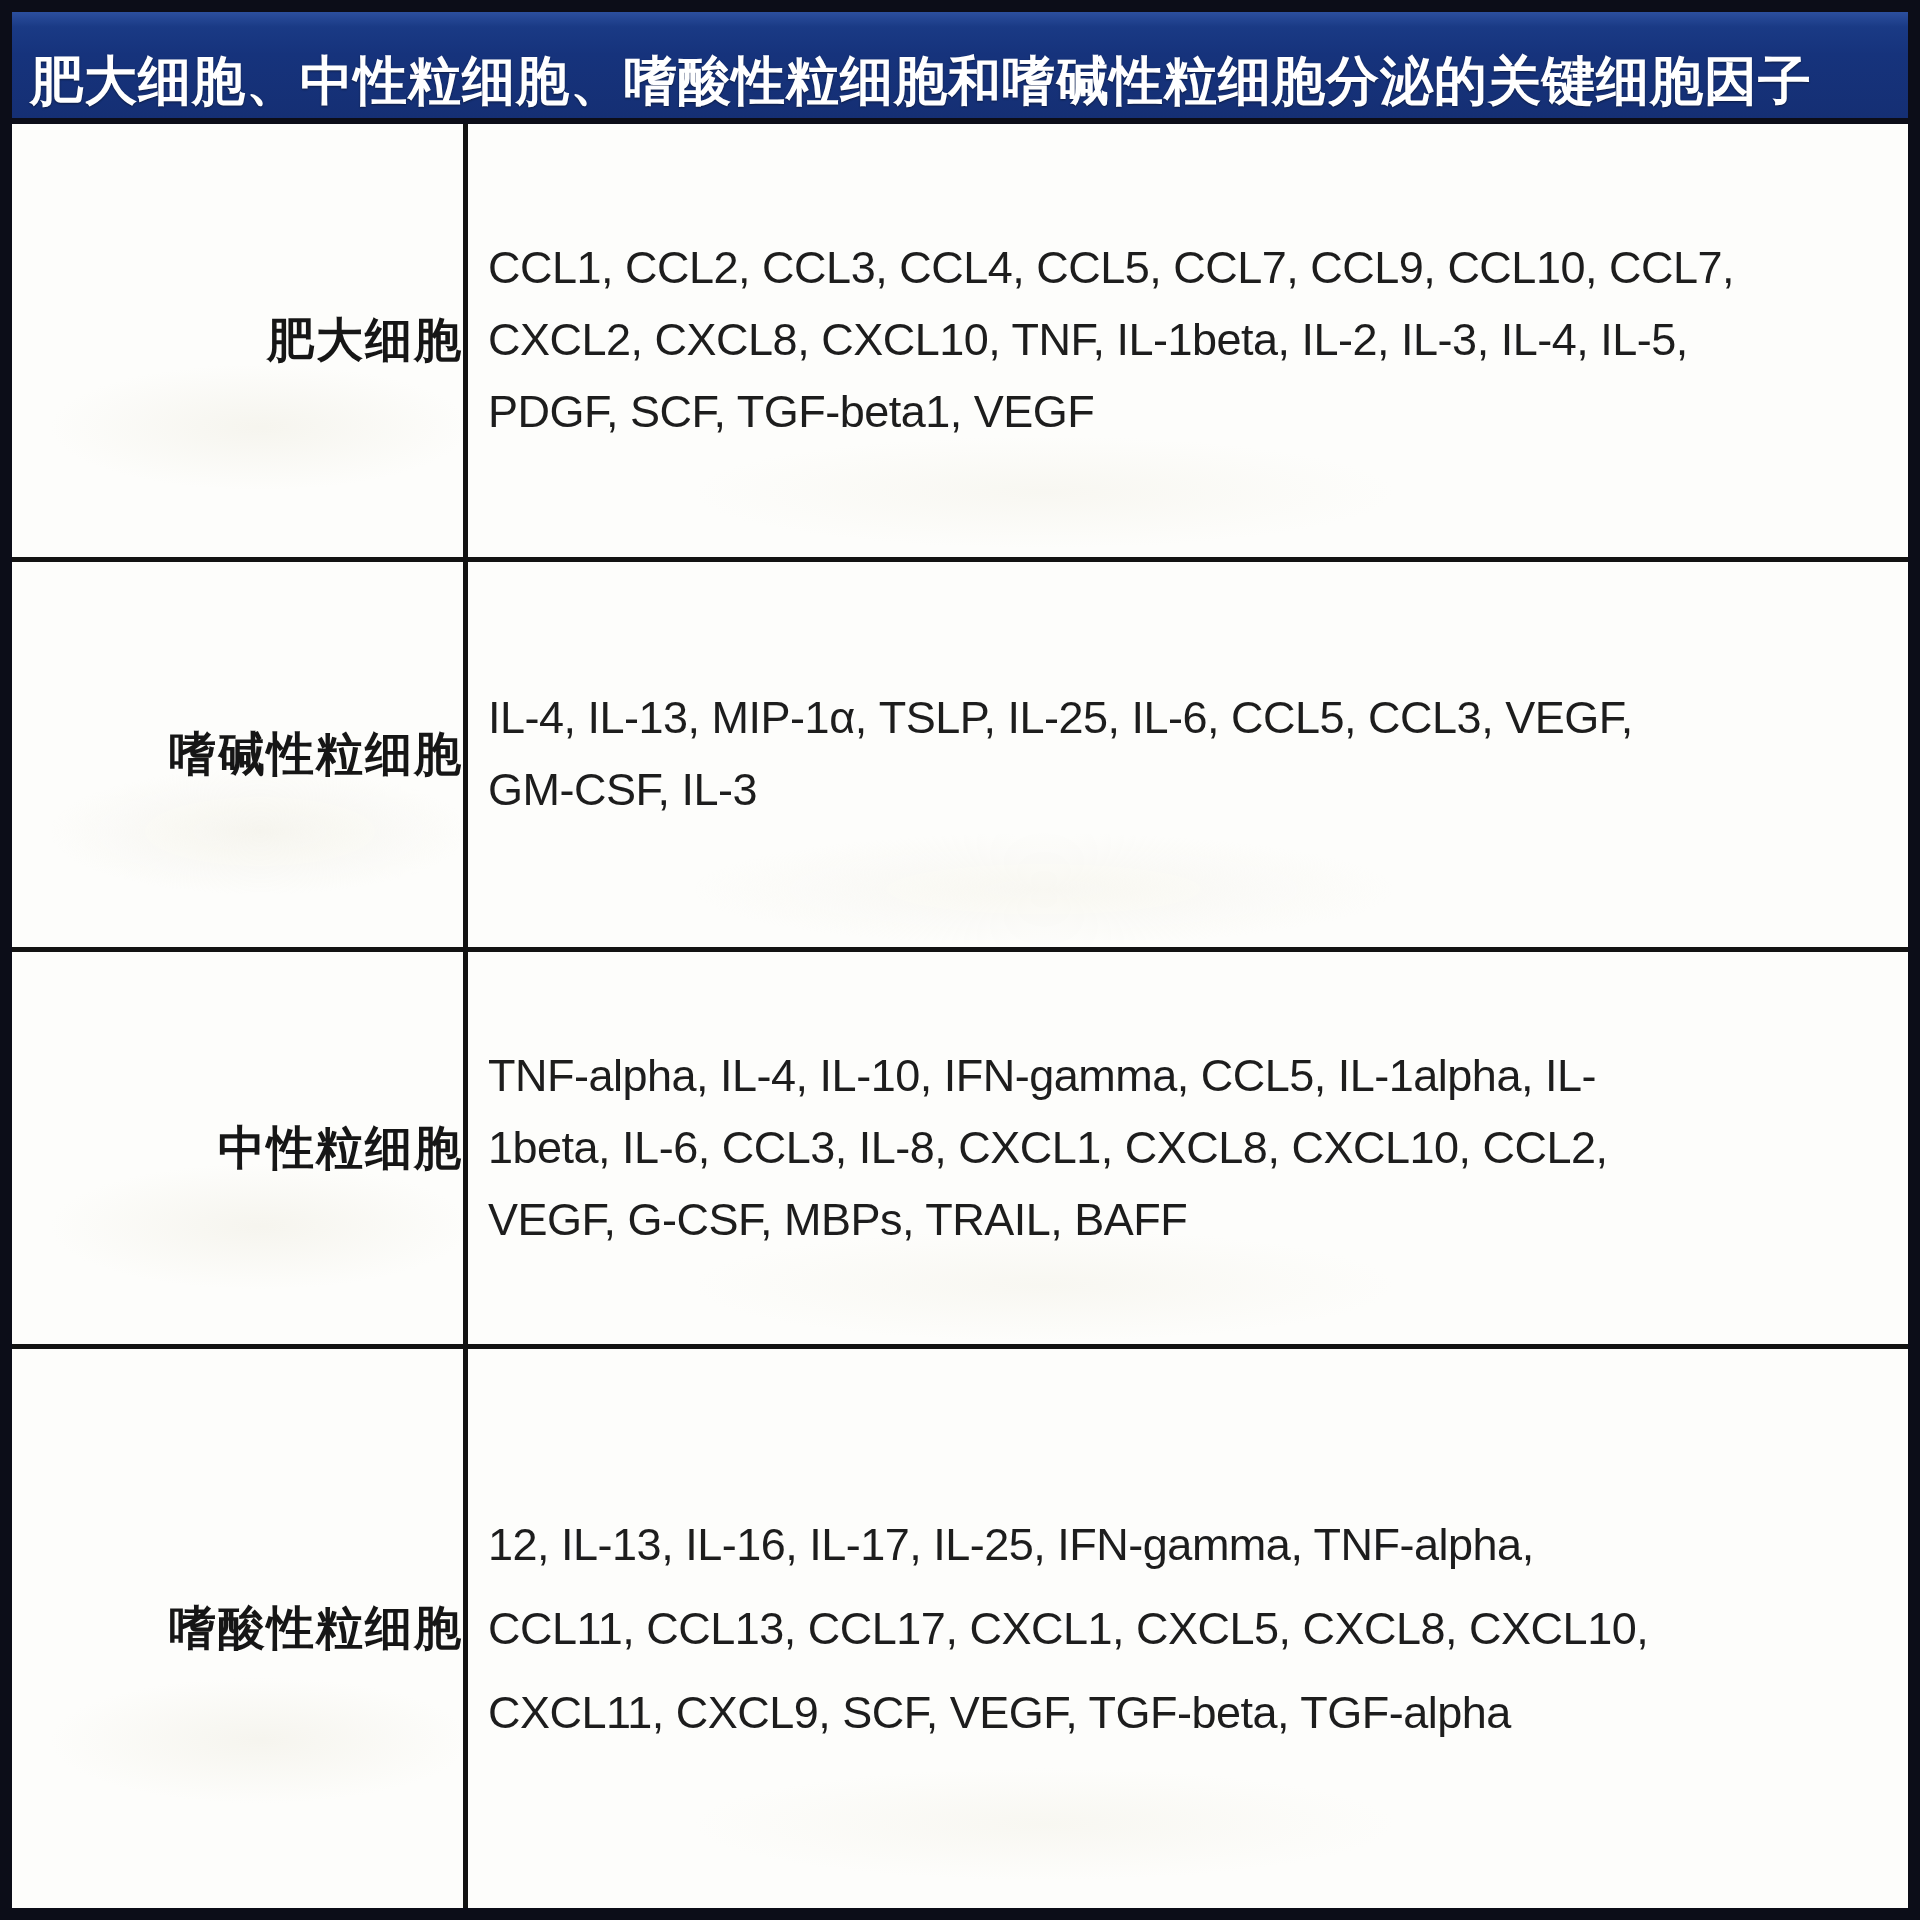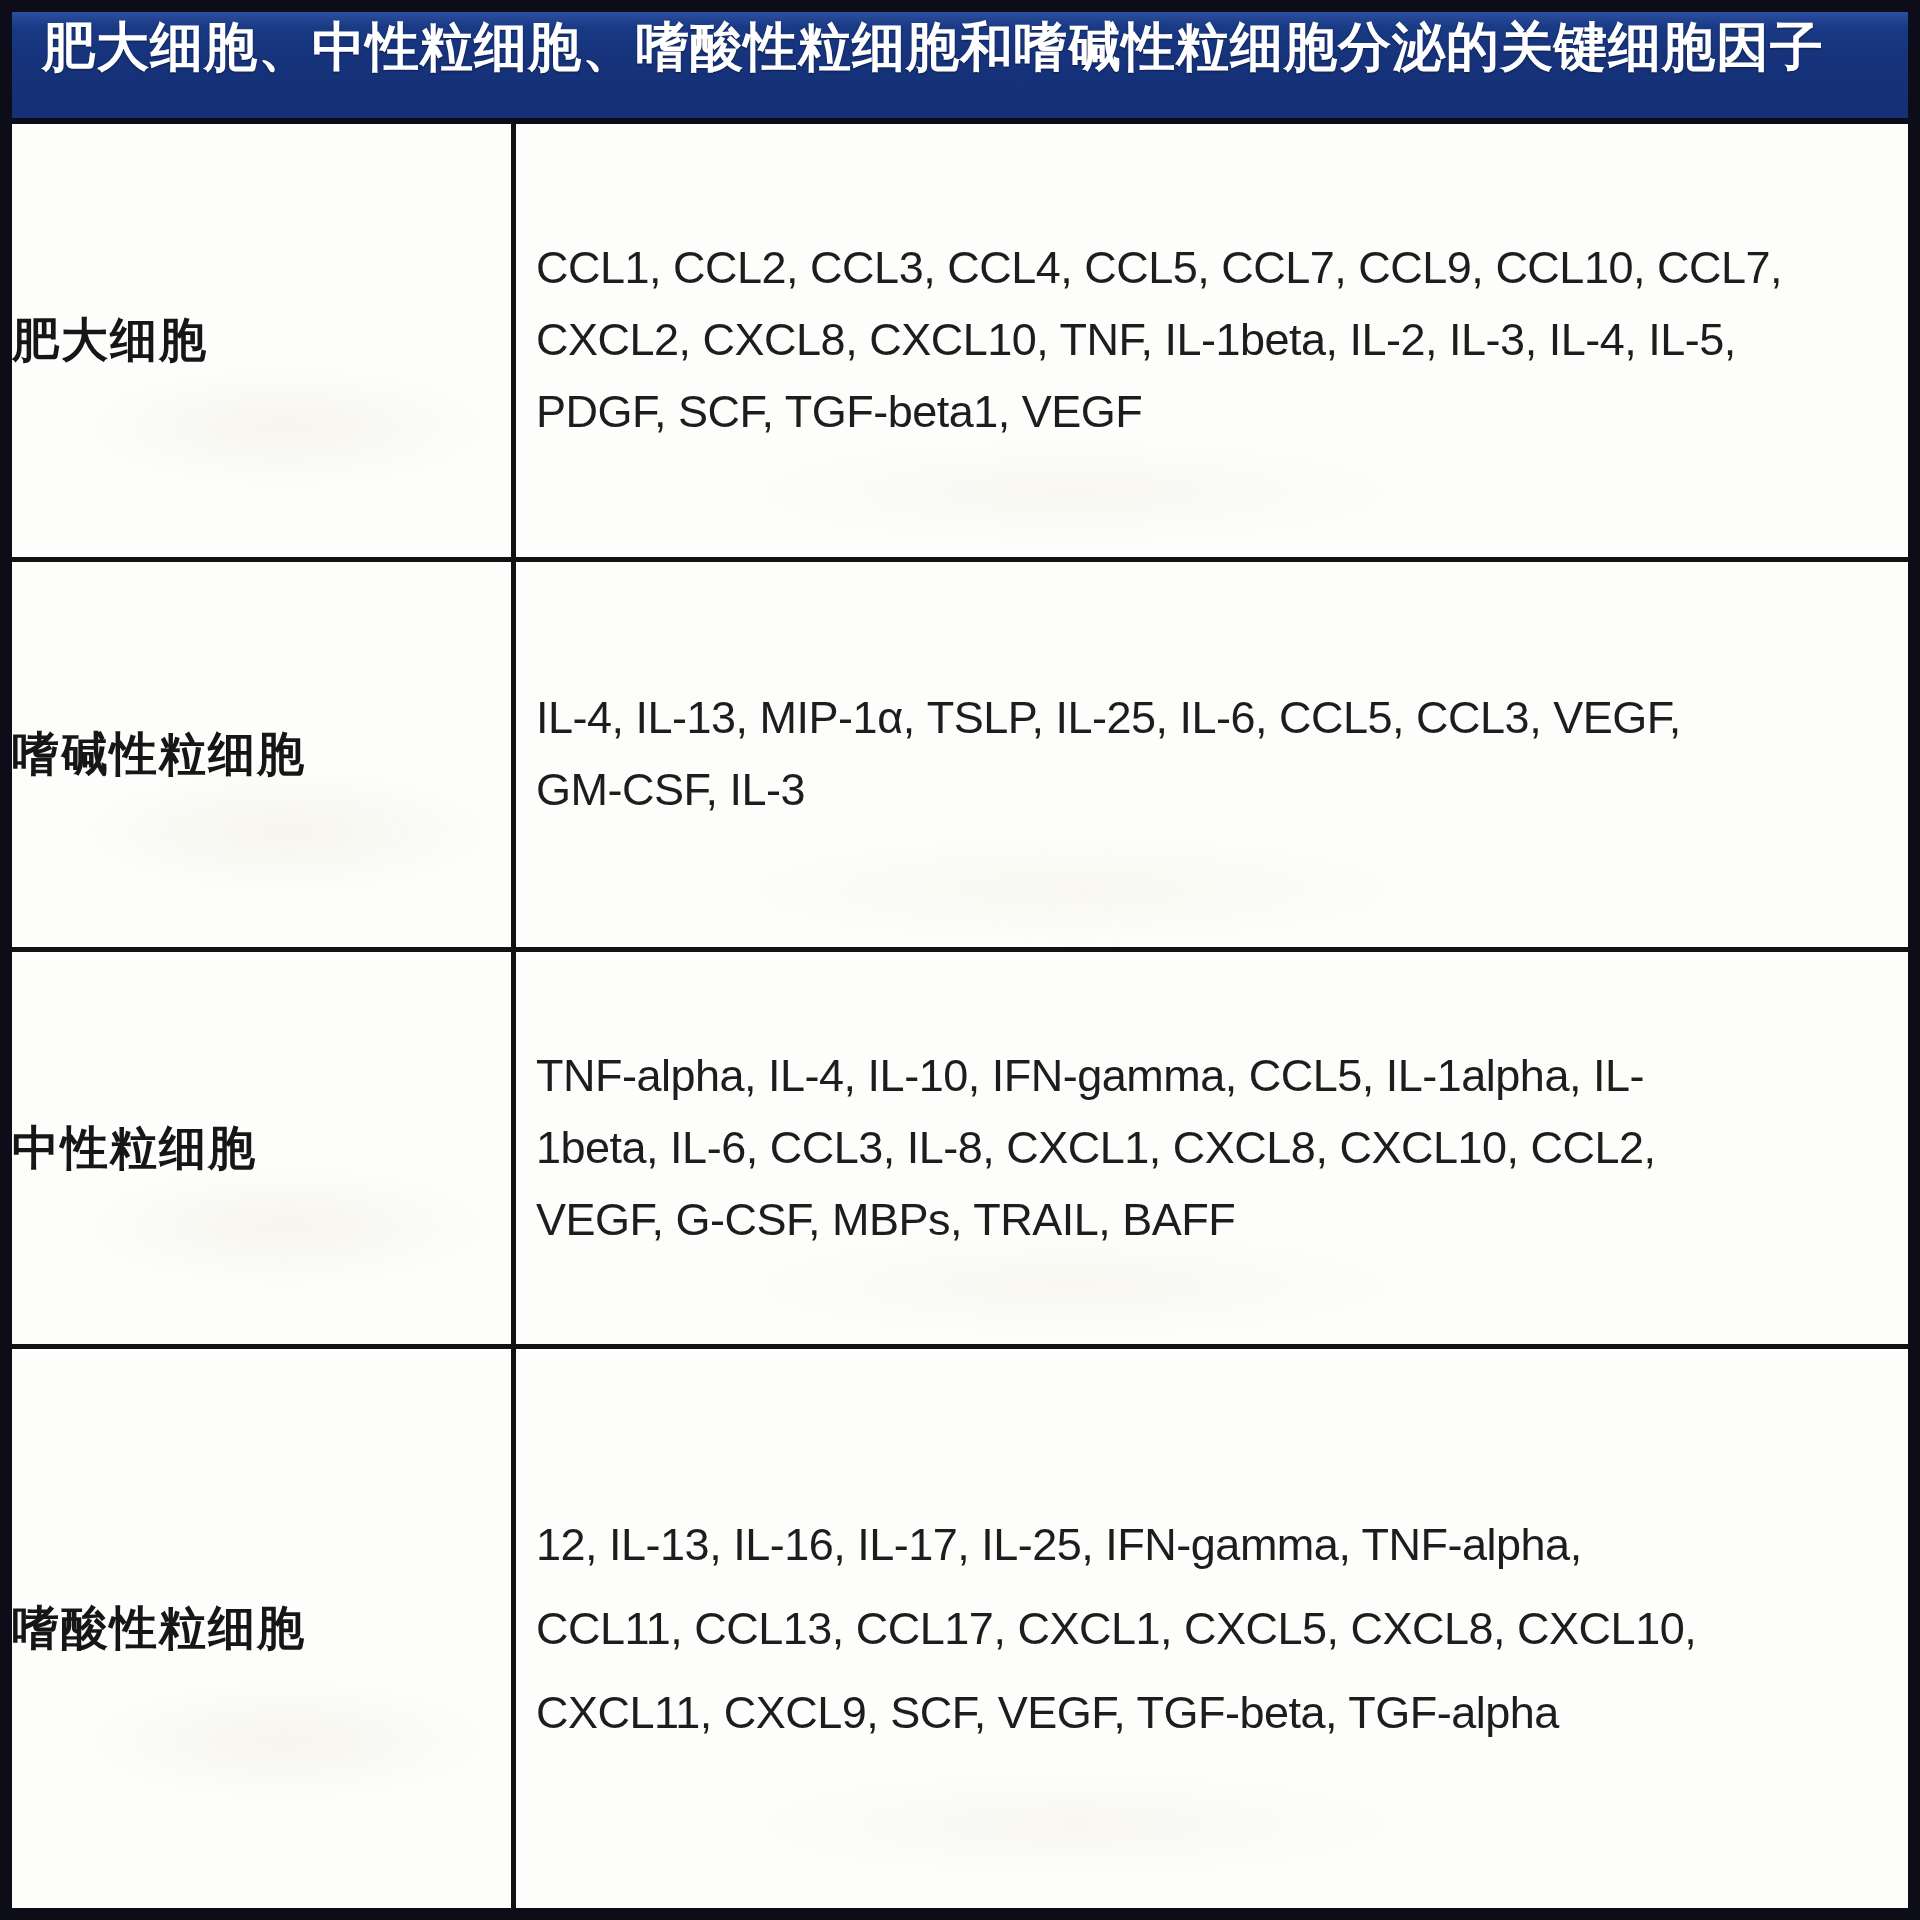--- a/index.html
+++ b/index.html
@@ -14,22 +14,22 @@
     flex-direction: column;
     font-family: "Liberation Sans", sans-serif;
     overflow: hidden;
   }
   .title-bar {
     height: 112px;
     flex: 0 0 auto;
     background: linear-gradient(180deg, #2c4f9e 0%, #1a3a85 14%, #16337c 40%, #152f74 100%);
     border-bottom: 6px solid #0c0d18;
     display: flex;
-    align-items: flex-start;
-    padding: 0 30px;
+    align-items: flex-end;
+    padding: 0 18px;
   }
   .title-bar .title {
     color: #ffffff;
     font-size: 53px;
     font-weight: 700;
     letter-spacing: 1px;
     white-space: nowrap;
     text-shadow: 0 1px 2px rgba(0,0,0,0.45);
   }
   .table-body {
@@ -40,26 +40,26 @@
   .t-row {
     display: flex;
     border-top: 5px solid #121212;
   }
   .t-row:first-child { border-top: none; }
   .t-row.r1 { flex: 435 0 0; }
   .t-row.r2 { flex: 388 0 0; }
   .t-row.r3 { flex: 394 0 0; }
   .t-row.r4 { flex: 562 0 0; }
   .label-cell {
-    width: 504px;
+    width: 456px;
     flex: 0 0 auto;
     border-right: 5px solid #121212;
     display: flex;
     align-items: center;
-    justify-content: flex-start;
+    justify-content: flex-end;
     background:
       radial-gradient(ellipse 300px 90px at 55% 70%, rgba(240,238,228,0.55), rgba(240,238,228,0) 70%),
       #fdfdfb;
   }
   .label-cell .label {
     font-size: 47px;
     font-weight: 700;
     color: #161616;
     letter-spacing: 2px;
     white-space: nowrap;

